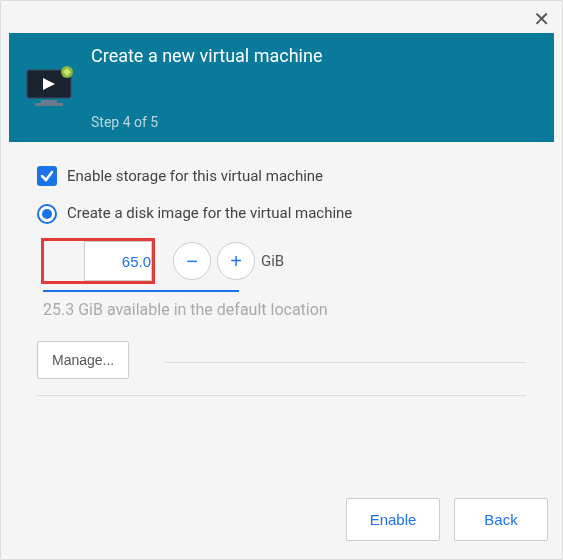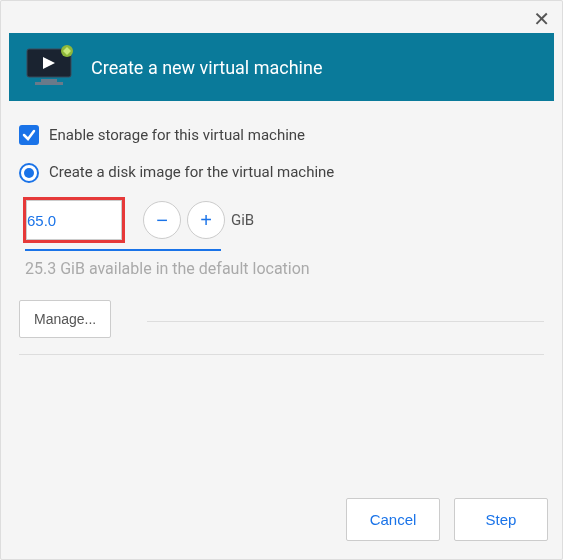--- a/index.html
+++ b/index.html
@@ -52,21 +52,21 @@
       font-size: 18px;
       font-weight: 400;
       color: #fff;
     }
     .header-step {
       font-size: 14px;
       color: #b8d6de;
       margin-top: 2px;
     }
     .content {
-      padding: 24px 18px 0;
+      padding: 24px 36px 0;
       flex: 1;
     }
     .checkbox-row {
       display: flex;
       align-items: center;
       margin-bottom: 18px;
     }
     .checkbox {
       width: 20px;
       height: 20px;
@@ -119,28 +119,29 @@
       align-items: center;
       margin-left: 4px;
       margin-bottom: 0;
     }
     .stepper-input-wrap {
       border: 3px solid #e63939;
       padding: 0;
       margin-right: 18px;
     }
     .stepper-input {
-      width: 96px;
+      width: 68px;
       height: 40px;
       border: 1px solid #ccc;
-      text-align: left;
+      text-align: right;
       font-size: 15px;
       color: #1a73e8;
       background: #fff;
       outline: none;
+      margin-left: 40px;
     }
     .stepper-btn {
       width: 38px;
       height: 38px;
       border: 1px solid #ccc;
       border-radius: 50%;
       background: #fff;
       color: #1a73e8;
       font-size: 20px;
       cursor: pointer;
@@ -233,20 +234,21 @@
         <rect x="2" y="4" width="44" height="28" rx="2" fill="#1a2330" stroke="#3a4a5a" stroke-width="1"></rect>
         <polygon points="18,12 18,24 30,18" fill="#fff"></polygon>
         <rect x="16" y="34" width="16" height="3" fill="#6a7a8a"></rect>
         <rect x="10" y="37" width="28" height="3" fill="#6a7a8a"></rect>
         <circle cx="42" cy="6" r="6" fill="#8fb83a"></circle>
         <path d="M38 6 L42 2 L46 6 L42 10 Z" fill="#c8e878"></path>
       </svg>
     </div>
     <div class="header-text">
       <div class="header-title">Create a new virtual machine</div>
+      <div class="header-step">Step 4 of 5</div>
     </div>
   </div>
 
   <div class="content">
     <div class="checkbox-row">
       <div class="checkbox">
         <svg width="14" height="14" viewBox="0 0 14 14">
           <path d="M2 7 L6 11 L12 3" stroke="#fff" stroke-width="2.5" fill="none" stroke-linecap="round"></path>
         </svg>
       </div>
@@ -276,16 +278,16 @@
 
     <div class="manage-row">
       <div class="manage-section">
         <button class="manage-btn">Manage...</button>
       </div>
       <div class="divider-after"></div>
     </div>
   </div>
 
   <div class="footer">
-    <button class="footer-btn">Cancel</button>
-    <button class="footer-btn">Step</button>
+    <button class="footer-btn">Enable</button>
+    <button class="footer-btn">Back</button>
   </div>
 </div>
 
 </body></html>

